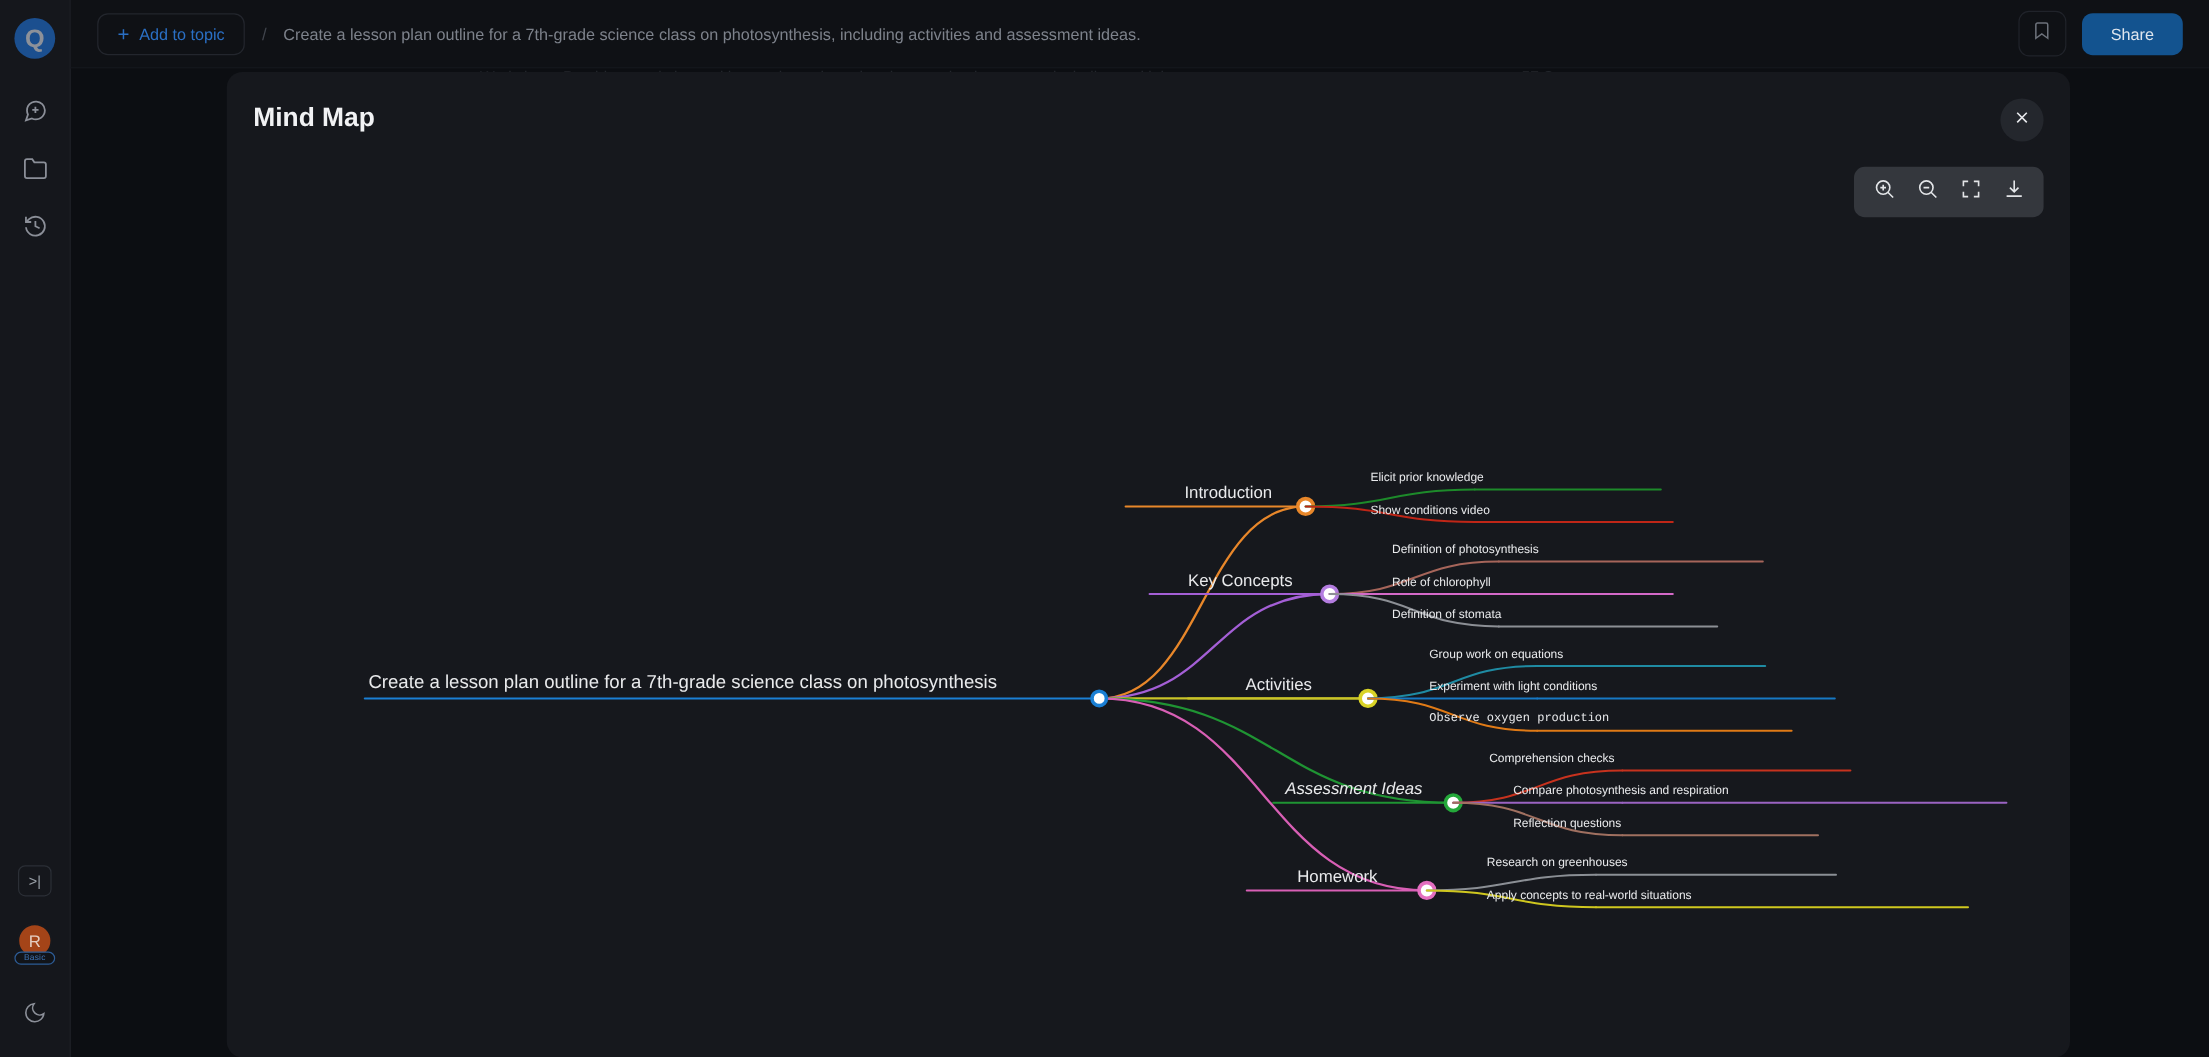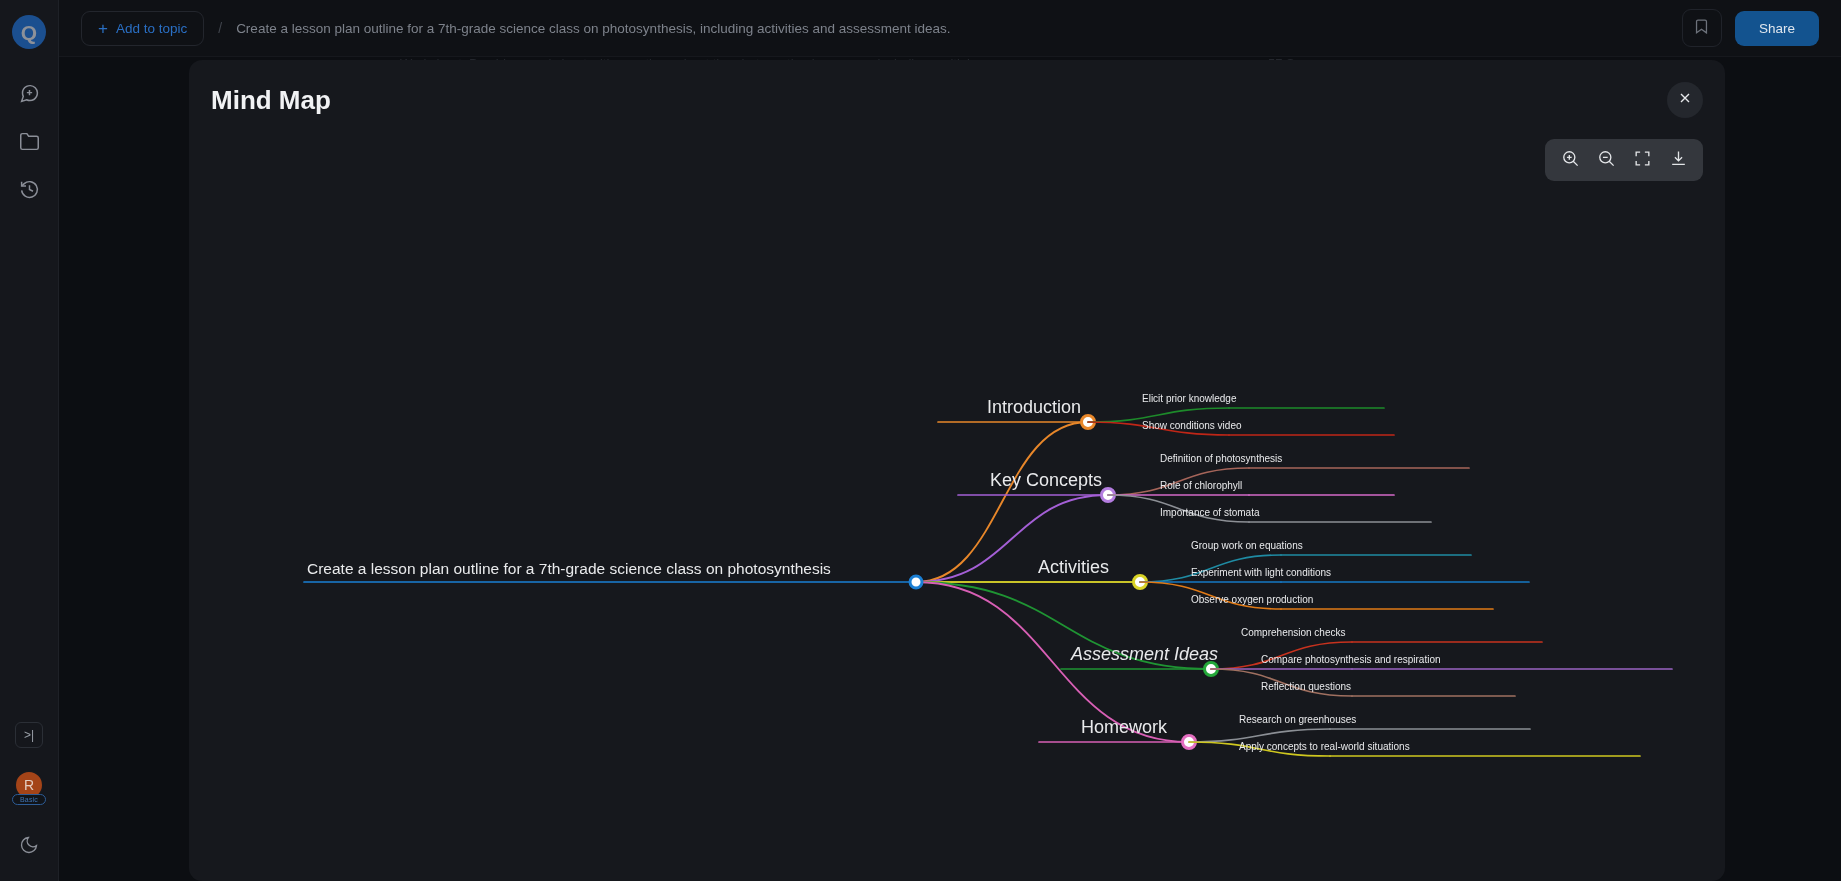--- a/index.html
+++ b/index.html
@@ -95,21 +95,21 @@
   .ghost-right { position:absolute; left: 1268px; top: 56px; color:#24272d; font-size:13px; }
 
   
   #modal {
     position: absolute; left: 189px; top: 60px; width: 1536px; height: 821px;
     background: #16181d; border-radius: 13px 13px 13px 13px;
     overflow: hidden;
   }
   .modal-title {
     position: absolute; left: 22px; top: 25px;
-    color: #f1f2f4; font-size: 26px; font-weight: bold;
+    color: #f1f2f4; font-size: 22px; font-weight: bold;
   }
   .modal-close {
     position: absolute; right: 22px; top: 22px;
     width: 36px; height: 36px; border-radius: 50%;
     background: #24272d; display: flex; align-items: center; justify-content: center;
     cursor: pointer;
   }
   .modal-close svg { width: 16px; height: 16px; stroke: #e7e9ec; stroke-width: 2; fill:none; }
 
   .map-toolbar {
@@ -125,21 +125,21 @@
 
   
   #canvas { position: absolute; left: 0; top: 120px; width: 1536px; height: 700px; }
   #mapsvg { position: absolute; left: 0; top: 0; width: 1536px; height: 700px; }
   .node-label {
     position: absolute; color: #e9eaec; white-space: nowrap;
     font-family: "Liberation Sans", sans-serif;
     transform: translateY(-100%);
   }
   .root-label { font-size: 15.5px; }
-  .branch-label { font-size: 18px; }
+  .branch-label { font-size: 14px; }
   .leaf-label { font-size: 10px; }
 </style>
 </head>
 <body>
 
 <div id="app">
 
   <div id="sidebar">
     <div class="logo">
       <span class="q">Q</span>
@@ -303,25 +303,25 @@
           <circle cx="727" cy="402" r="6" fill="#ffffff" stroke="#1a7fd4" stroke-width="3"></circle>
         </svg>
       <div id="labels">
           <div class="node-label root-label" style="left: 118px; top: 398px;">Create a lesson plan outline for a 7th-grade science class on photosynthesis</div>
           <div class="node-label branch-label" style="left: 798px; top: 238px;">Introduction</div>
           <div class="node-label leaf-label" style="left: 953px; top: 224px;">Elicit prior knowledge</div>
           <div class="node-label leaf-label" style="left: 953px; top: 251px;">Show conditions video</div>
           <div class="node-label branch-label" style="left: 801px; top: 311px;">Key Concepts</div>
           <div class="node-label leaf-label" style="left: 971px; top: 284px;">Definition of photosynthesis</div>
           <div class="node-label leaf-label" style="left: 971px; top: 311px;">Role of chlorophyll</div>
-          <div class="node-label leaf-label" style="left: 971px; top: 338px;">Importance of stomata</div>
+          <div class="node-label leaf-label" style="left: 971px; top: 338px;">Definition of stomata</div>
           <div class="node-label branch-label" style="left: 849px; top: 398px;">Activities</div>
           <div class="node-label leaf-label" style="left: 1002px; top: 371px;">Group work on equations</div>
           <div class="node-label leaf-label" style="left: 1002px; top: 398px;">Experiment with light conditions</div>
-          <div class="node-label leaf-label" style="left: 1002px; top: 425px;">Observe oxygen production</div>
+          <div class="node-label leaf-label" style="left: 1002px; top: 425px; font-family: Liberation Mono, monospace;">Observe oxygen production</div>
           <div class="node-label branch-label" style="left: 882px; top: 485px; font-style: italic;">Assessment Ideas</div>
           <div class="node-label leaf-label" style="left: 1052px; top: 458px;">Comprehension checks</div>
           <div class="node-label leaf-label" style="left: 1072px; top: 485px;">Compare photosynthesis and respiration</div>
           <div class="node-label leaf-label" style="left: 1072px; top: 512px;">Reflection questions</div>
           <div class="node-label branch-label" style="left: 892px; top: 558px;">Homework</div>
           <div class="node-label leaf-label" style="left: 1050px; top: 545px;">Research on greenhouses</div>
           <div class="node-label leaf-label" style="left: 1050px; top: 572px;">Apply concepts to real-world situations</div>
         </div>
     </div>
   </div>

